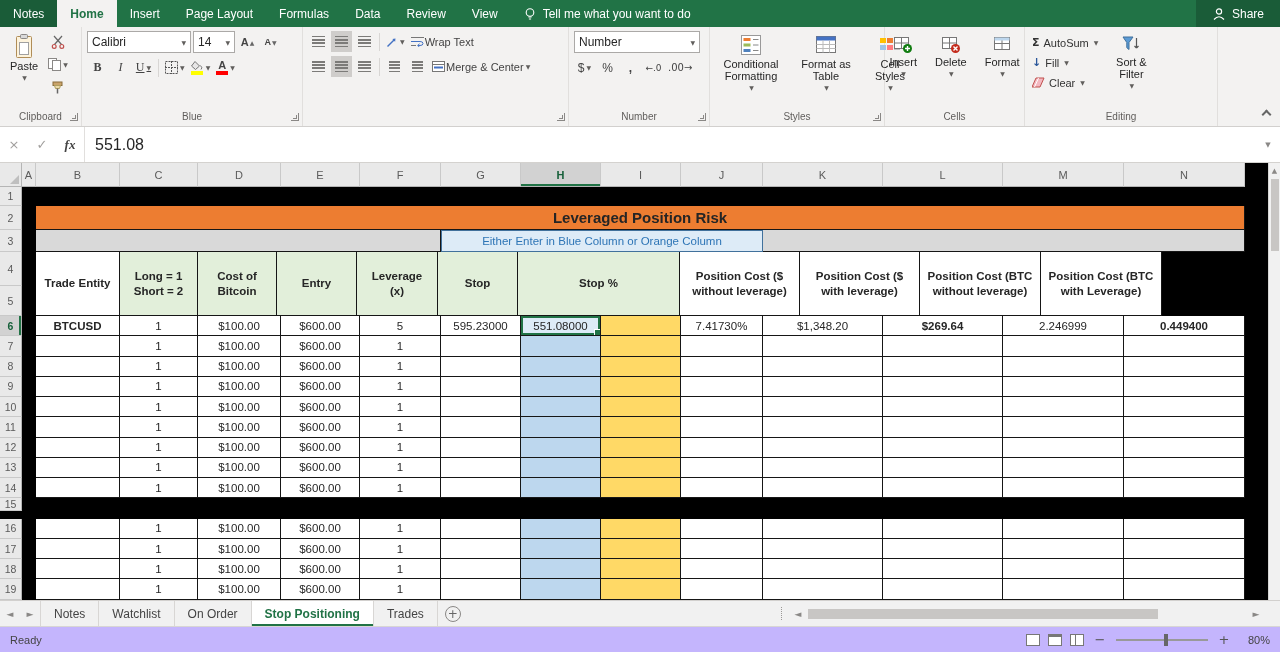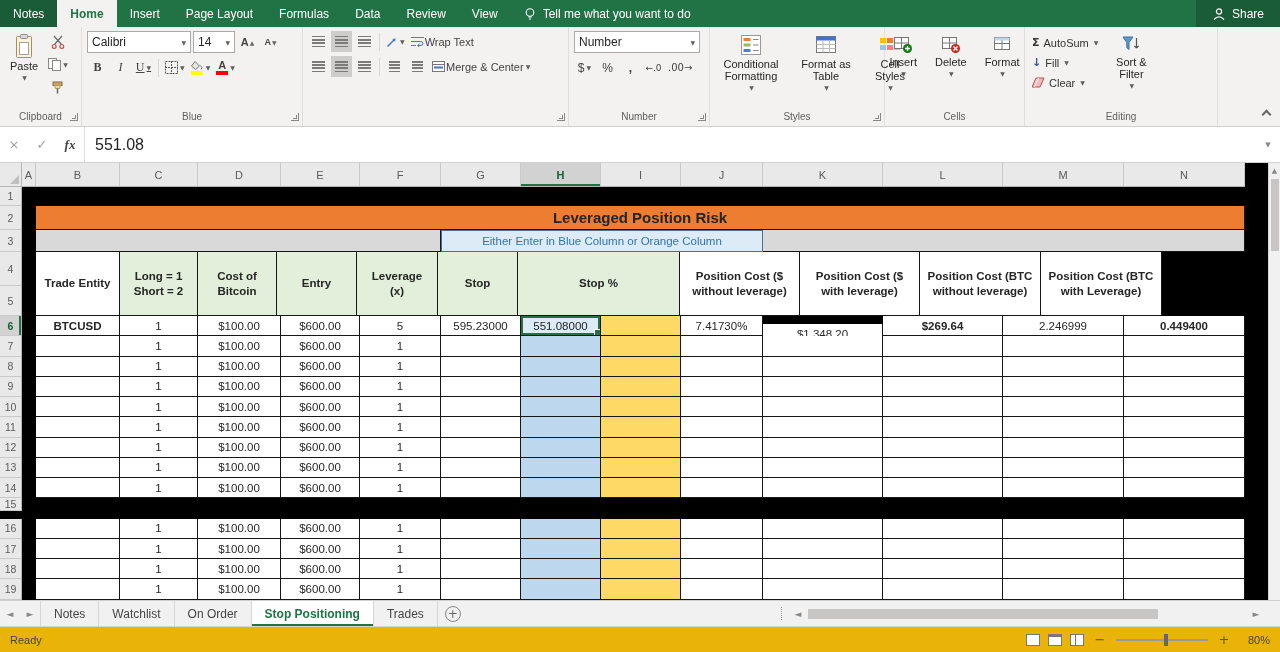--- a/index.html
+++ b/index.html
@@ -99,21 +99,21 @@
   .newsheet{width:30px;display:flex;align-items:center;justify-content:center}
   .newsheet .circ{width:16px;height:16px;border-radius:50%;border:1px solid #8A8886;display:flex;
                   align-items:center;justify-content:center;font-size:12px;line-height:12px;color:#666}
   .tab-spacer{flex:1}
   .splitter{width:5px;border-left:1px dotted #9A9896;margin:6px 2px}
   .hscroll{width:478px;display:flex;align-items:center;margin-right:14px}
   .htrack{flex:1;height:12px;display:flex;align-items:center}
   .hthumb{height:10px;width:350px;background:#C8C6C4}
 
   
-  .statusbar{height:26px;background:#eab308;border-top:1px solid #D8D6D4;display:flex;align-items:center;font-size:11px;color:#444}
+  .statusbar{height:26px;background:#c4b5fd;border-top:1px solid #D8D6D4;display:flex;align-items:center;font-size:11px;color:#444}
   .status-left{padding-left:10px}
   .status-right{margin-left:auto;display:flex;align-items:center;gap:8px;padding-right:10px}
   .viewbtn{width:14px;height:12px;border:1px solid #777;background:#fff}
   .viewbtn.v2{background:linear-gradient(#777 0 2px,#fff 2px)}
   .viewbtn.v3{background:linear-gradient(90deg,#fff 0 4px,#777 4px 5px,#fff 5px)}
   .zoombtn{width:16px;text-align:center;font-size:13px;color:#555}
   .zslider{width:92px;height:12px;position:relative}
   .zslider .track{position:absolute;left:0;right:0;top:5px;height:2px;background:#999}
   .zslider .thumb{position:absolute;left:48px;top:0;width:4px;height:12px;background:#666}
   .zoomlvl{width:30px;text-align:right}
@@ -587,21 +587,21 @@
             <div class="cell black" style="width: 14px;"></div>
             <div class="cell b" style="width: 84px;">BTCUSD</div>
             <div class="cell" style="width: 78px;">1</div>
             <div class="cell" style="width: 83px;">$100.00</div>
             <div class="cell" style="width: 79px;">$600.00</div>
             <div class="cell" style="width: 81px;">5</div>
             <div class="cell" style="width: 80px;">595.23000</div>
             <div class="cell bluefill selcell" style="width: 80px;">551.08000</div>
             <div class="cell goldfill" style="width: 80px;"></div>
             <div class="cell" style="width: 82px;">7.41730%</div>
-            <div class="cell" style="width: 120px; margin-top: 8px;">$1,348.20</div>
+            <div class="cell" style="width: 120px;">$1,348.20</div>
             <div class="cell b" style="width: 120px;">$269.64</div>
             <div class="cell" style="width: 121px;">2.246999</div>
             <div class="cell b" style="width: 121px;">0.449400</div>
           </div>
           <div class="grow" style="height: 20.28px;">
             <div class="row-h">7</div>
             <div class="cell black" style="width: 14px;"></div>
             <div class="cell" style="width: 84px;"></div>
             <div class="cell" style="width: 78px;">1</div>
             <div class="cell" style="width: 83px;">$100.00</div>

